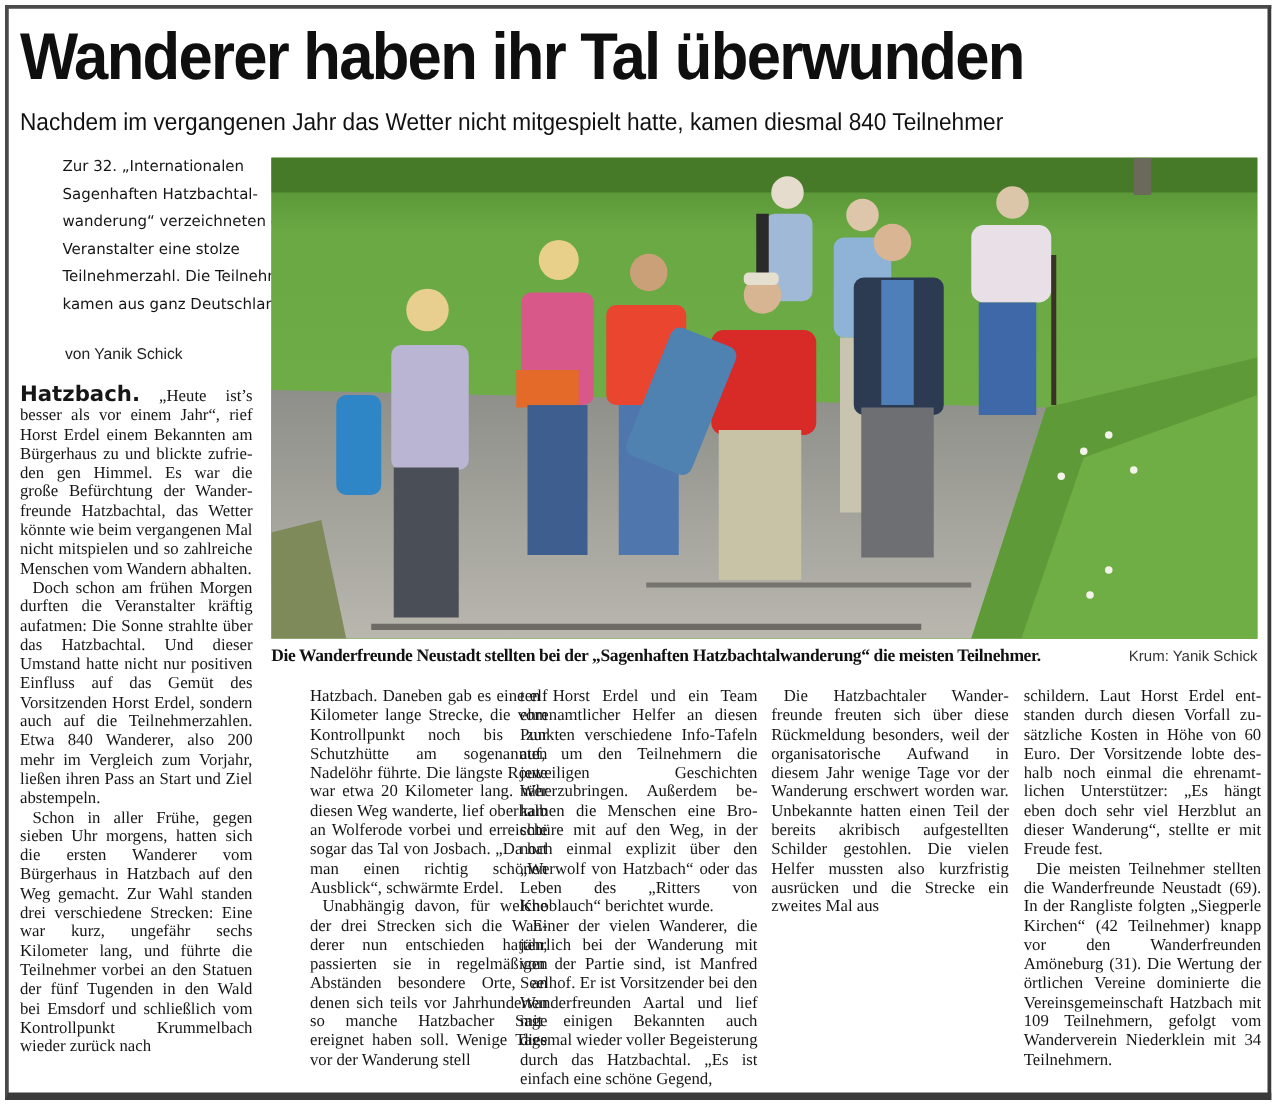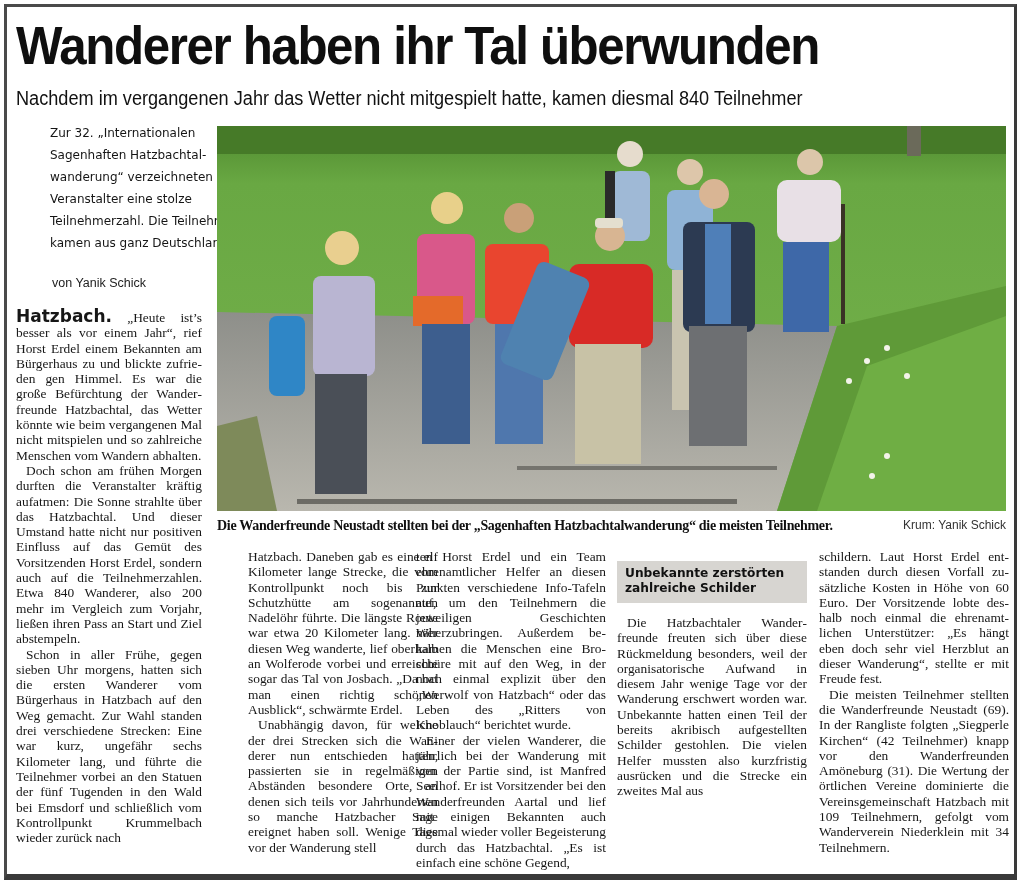--- a/index.html
+++ b/index.html
@@ -122,20 +122,19 @@
   <p>Hatzbach. Daneben gab es ei­ne elf Kilometer lange Strecke, die vom Kontrollpunkt noch bis zur Schutzhütte am sogenann­ten Nadelöhr führte. Die längs­te Route war etwa 20 Kilometer lang. Wer diesen Weg wanderte, lief oberhalb an Wolferode vor­bei und erreichte sogar das Tal von Josbach. „Da hat man ei­nen richtig schönen Ausblick“, schwärmte Erdel.</p>
   <p class="ind">Unabhängig davon, für welche der drei Strecken sich die Wan­derer nun entschieden hatten, passierten sie in regelmäßigen Abständen besondere Orte, an denen sich teils vor Jahrhunder­ten so manche Hatzbacher Sa­ge ereignet haben soll. Wenige Tage vor der Wanderung stell­</p>
 </div>
 
 <div class="col c3">
   <p>ten Horst Erdel und ein Team ehrenamtlicher Helfer an die­sen Punkten verschiedene Info-Tafeln auf, um den Teilnehmern die jeweiligen Geschichten näherzubringen. Außerdem be­kamen die Menschen eine Bro­schüre mit auf den Weg, in der noch einmal explizit über den „Werwolf von Hatzbach“ oder das Leben des „Ritters von Knoblauch“ berichtet wurde.</p>
   <p class="ind">Einer der vielen Wanderer, die jährlich bei der Wanderung mit von der Partie sind, ist Manfred Seelhof. Er ist Vorsitzender bei den Wanderfreunden Aartal und lief mit einigen Bekannten auch diesmal wieder voller Begeiste­rung durch das Hatzbachtal. „Es ist einfach eine schöne Gegend,</p>
 </div>
 
 <div class="col c4">
-  <div class="subhead">Unbekannte zerstörten zahlreiche Schilder</div>
   <p class="ind">Die Hatzbachtaler Wander­freunde freuten sich über diese Rückmeldung besonders, weil der organisatorische Aufwand in diesem Jahr wenige Tage vor der Wanderung erschwert wor­den war. Unbekannte hatten ei­nen Teil der bereits akribisch aufgestellten Schilder gestoh­len. Die vielen Helfer mussten also kurzfristig ausrücken und die Strecke ein zweites Mal aus­</p>
 </div>
 
 <div class="col c5">
   <p>schildern. Laut Horst Erdel ent­standen durch diesen Vorfall zu­sätzliche Kosten in Höhe von 60 Euro. Der Vorsitzende lobte des­halb noch einmal die ehrenamt­lichen Unterstützer: „Es hängt eben doch sehr viel Herzblut an dieser Wanderung“, stellte er mit Freude fest.</p>
   <p class="ind">Die meisten Teilnehmer stell­ten die Wanderfreunde Neu­stadt (69). In der Rangliste folg­ten „Siegperle Kirchen“ (42 Teil­nehmer) knapp vor den Wan­derfreunden Amöneburg (31). Die Wertung der örtlichen Ver­eine dominierte die Vereins­gemeinschaft Hatzbach mit 109 Teilnehmern, gefolgt vom Wan­derverein Niederklein mit 34 Teilnehmern.</p>
 </div>
 
 </body></html>

